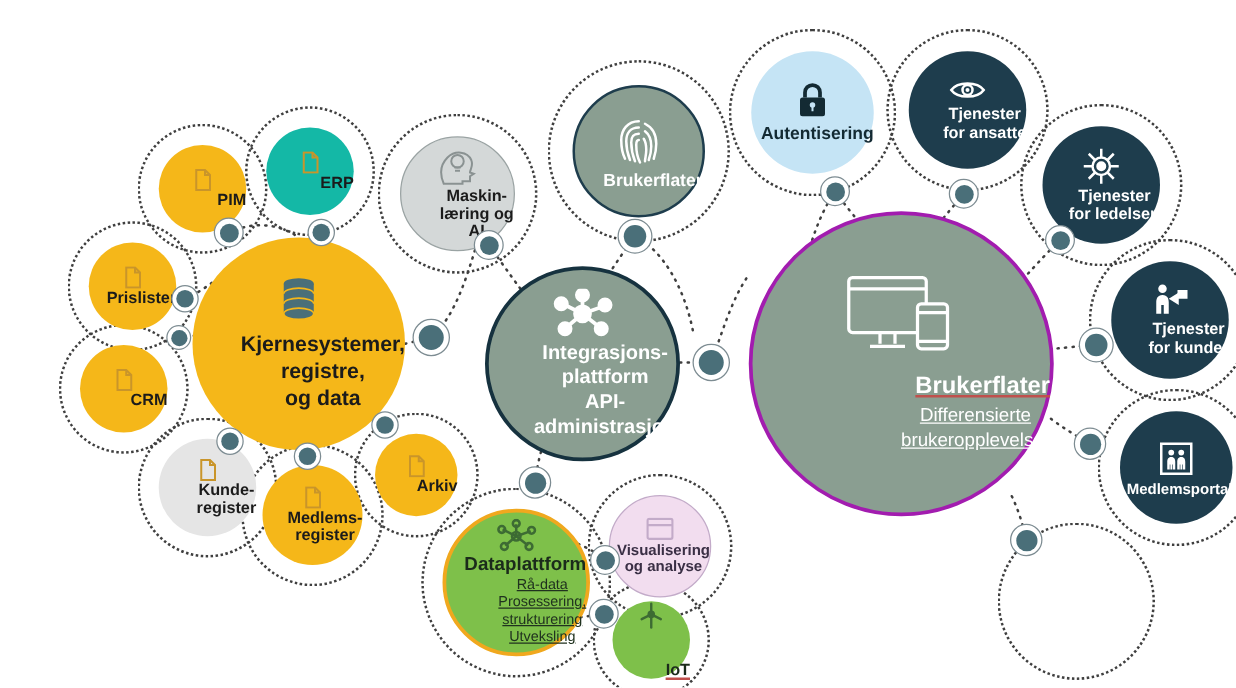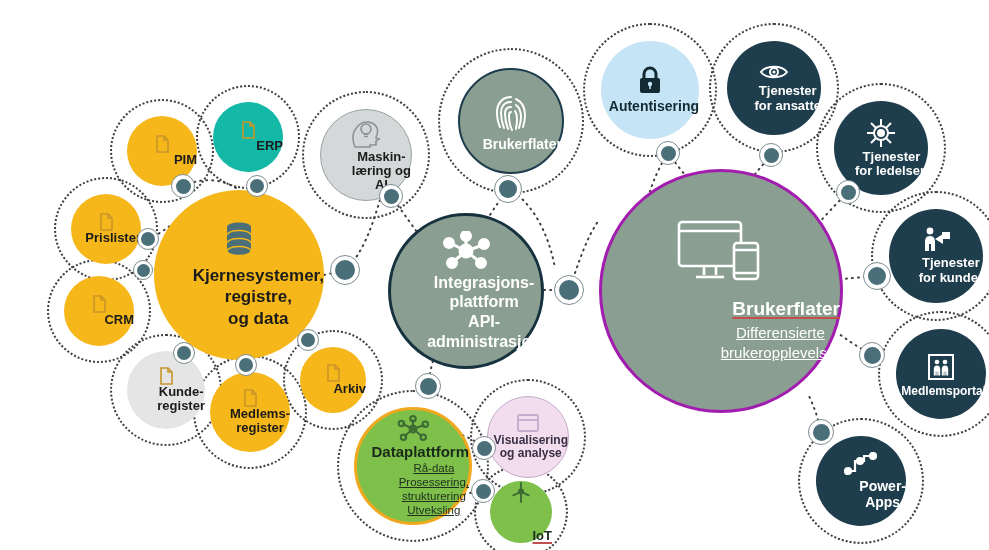--- a/index.html
+++ b/index.html
@@ -311,32 +311,20 @@
     <svg class="ico" width="34" height="32" viewBox="0 0 34 32" style="margin-bottom:2px;">
       <rect x="5" y="4" width="24" height="24" fill="none" stroke="#ffffff" stroke-width="2"></rect>
       <circle cx="13" cy="11" r="2.3" fill="#ffffff"></circle>
       <path d="M13 14.5 c-2.6 0-3.2 2-3.2 4 v6 h2 v-4 h0.5 v4 h1.4 v-4 h0.5 v4 h2 v-6 c0-2-0.6-4-3.2-4z" fill="#ffffff"></path>
       <circle cx="21" cy="11" r="2.3" fill="#ffffff"></circle>
       <path d="M21 14.5 c-2.6 0-3.2 2-3.2 4 v6 h2 v-4 h0.5 v4 h1.4 v-4 h0.5 v4 h2 v-6 c0-2-0.6-4-3.2-4z" fill="#ffffff"></path>
     </svg>
     <span>Medlemsportal</span>
   </div>
 
-  <div class="node" style="left:816px;top:436px;width:90px;height:90px;background:#1e3d4d;color:#ffffff;font-size:14px;font-weight:bold;white-space:pre-line;">
-    <svg class="ico" width="34" height="24" viewBox="0 0 34 24" style="margin-bottom:3px;">
-      <g stroke="#ffffff" stroke-width="2.2" fill="#ffffff">
-        <path d="M5 19 H11 V9 H20 V4 H29" fill="none"></path>
-        <circle cx="4" cy="19" r="3"></circle>
-          <circle cx="16" cy="9" r="3"></circle>
-          <circle cx="29" cy="4" r="3"></circle>
-      </g>
-    </svg>
-    <span>Power-
-Apps</span>
-  </div>
 
   <div class="hub" style="left:171px;top:174px;width:24px;height:24px;">
       <i style="width:15px;height:15px;"></i>
     </div>
   <div class="hub" style="left:246px;top:175px;width:22px;height:22px;">
       <i style="width:14px;height:14px;"></i>
     </div>
   <div class="hub" style="left:137px;top:228px;width:22px;height:22px;">
       <i style="width:14px;height:14px;"></i>
     </div>

